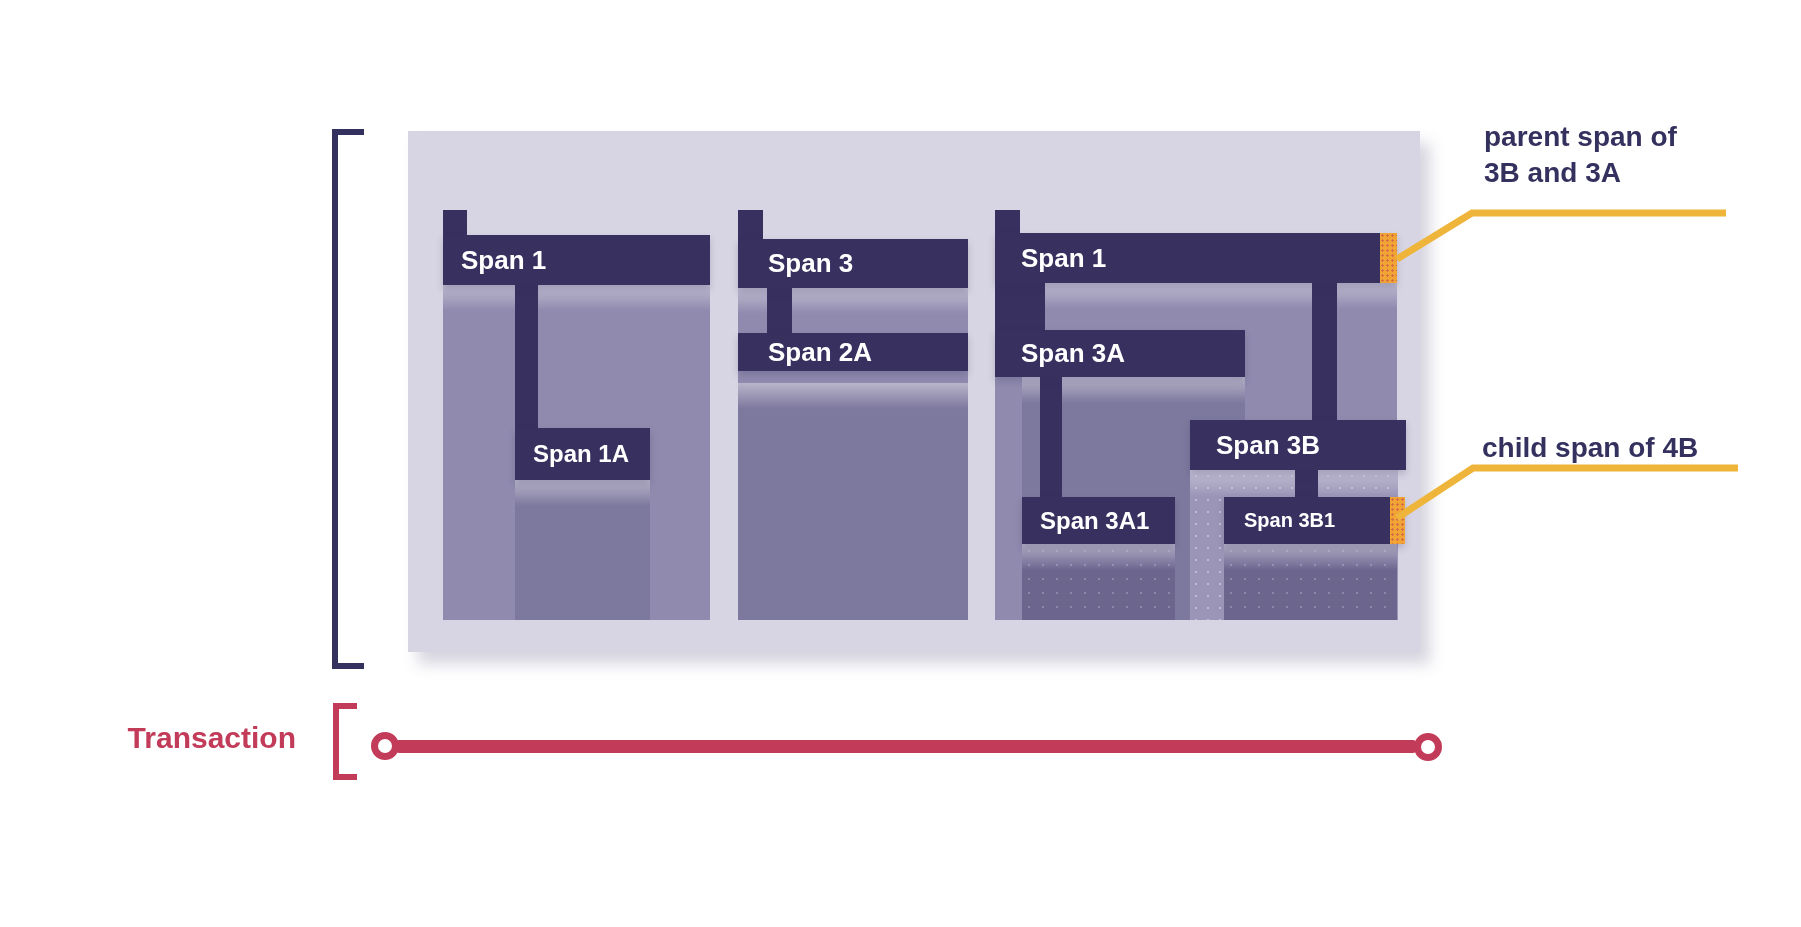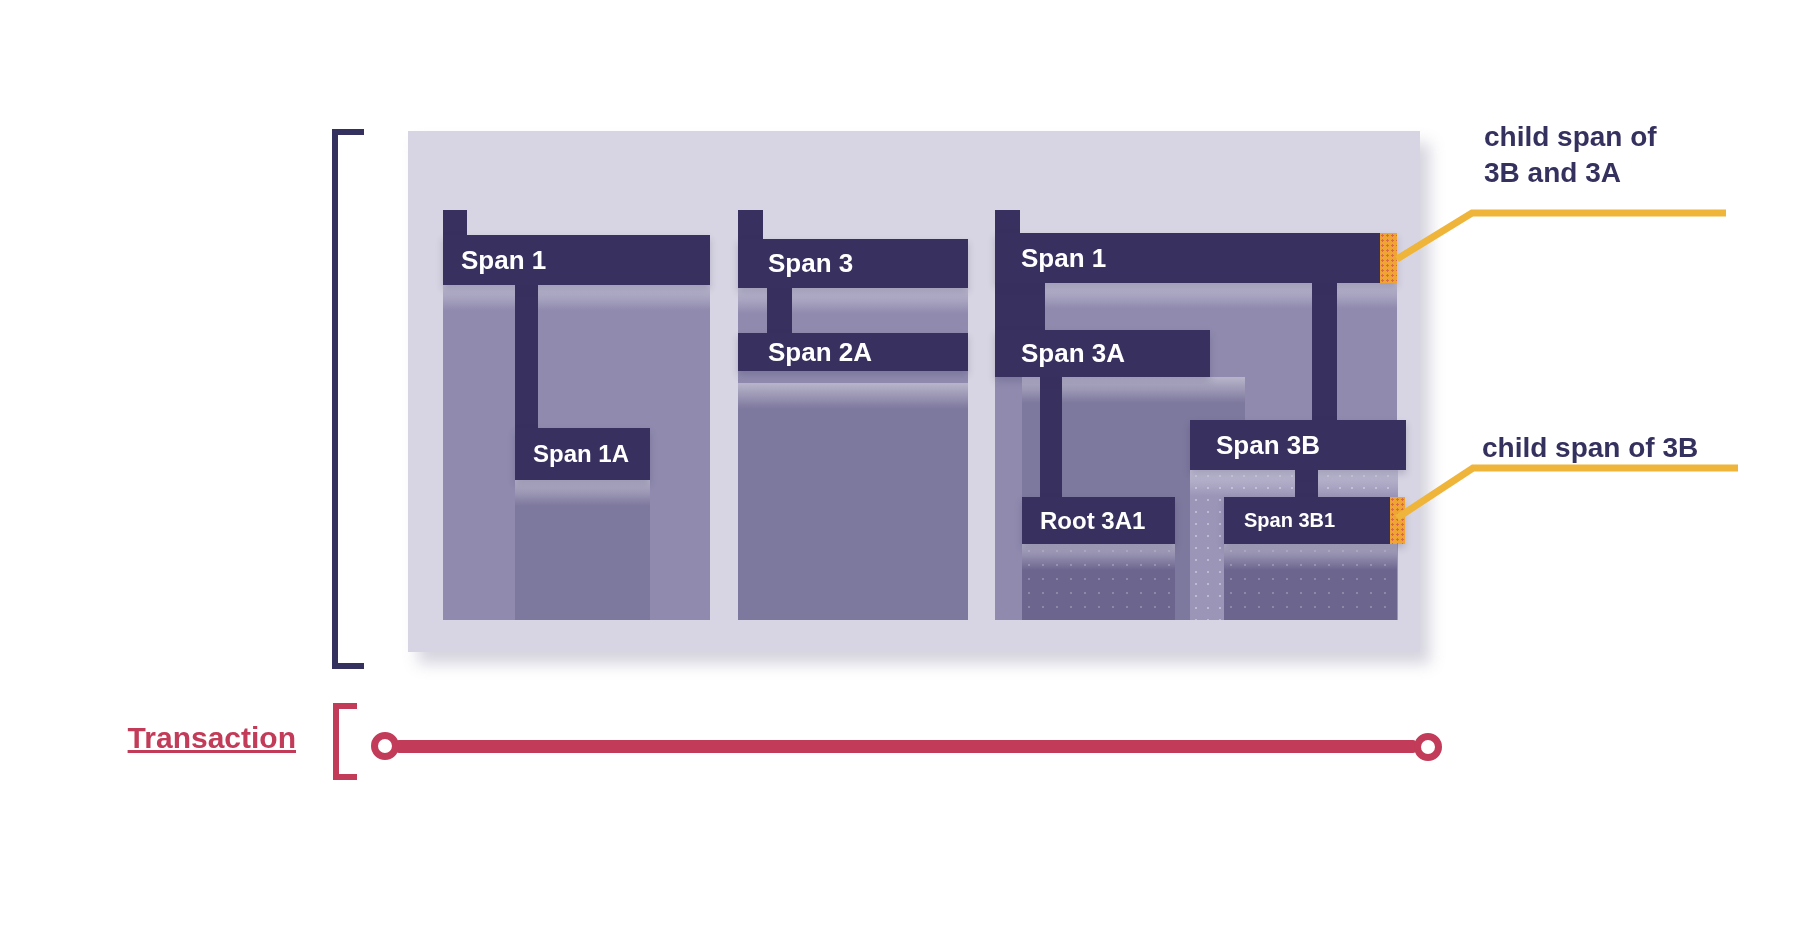--- a/index.html
+++ b/index.html
@@ -4,21 +4,21 @@
 <style>
   html,body{margin:0;padding:0;background:#ffffff;}
   #canvas{
     position:relative;width:1801px;height:927px;background:#ffffff;overflow:hidden;
     font-family:"Liberation Sans","DejaVu Sans",sans-serif;
   }
   .abs{position:absolute;}
 
   
   .side-label{font-weight:800;color:var(--c-navy_text);font-size:30px;text-align:right;}
-  .t-label{color:var(--c-red);text-decoration:underline;}
+  .t-label{color:var(--c-red);}
 
   
   .bracket{border-left:6px solid var(--c-navy_text);border-top:6px solid var(--c-navy_text);border-bottom:6px solid var(--c-navy_text);}
   .bracket.red{border-color:var(--c-red);}
 
   
   #container{
     left:408px;top:131px;width:1012px;height:521px;
     background:var(--c-lavender);
     box-shadow:10px 12px 14px rgba(120,115,150,.30);
@@ -41,21 +41,21 @@
   }
 
   
   #bar-root{left:0;top:0;width:1012px;height:79px;}
   #bar-root .lbl{margin-left:25px;font-size:27px;}
   #bar-s1{left:35px;top:104px;width:267px;height:50px;}  #bar-s1 .lbl{margin-left:18px;}
   #bar-s1a{left:107px;top:297px;width:135px;height:52px;font-size:24px;} #bar-s1a .lbl{margin-left:18px;}
   #bar-s2{left:330px;top:108px;width:230px;height:49px;} #bar-s2 .lbl{margin-left:30px;}
   #bar-s2a{left:330px;top:202px;width:230px;height:38px;} #bar-s2a .lbl{margin-left:30px;}
   #bar-s3{left:587px;top:102px;width:402px;height:50px;} #bar-s3 .lbl{margin-left:26px;}
-  #bar-s3a{left:587px;top:199px;width:215px;height:47px;} #bar-s3a .lbl{margin-left:26px;}
+  #bar-s3a{left:587px;top:199px;width:250px;height:47px;} #bar-s3a .lbl{margin-left:26px;}
   #bar-s3a1{left:614px;top:366px;width:153px;height:47px;font-size:24px;} #bar-s3a1 .lbl{margin-left:18px;}
   #bar-s3b{left:782px;top:289px;width:216px;height:50px;} #bar-s3b .lbl{margin-left:26px;}
   #bar-s3b1{left:816px;top:366px;width:181px;height:47px;font-size:20px;} #bar-s3b1 .lbl{margin-left:20px;}
   #mk-s3{right:0;width:17px;}
   #mk-s3b1{right:0;width:15px;}
 
   #c-r1{left:35px;top:79px;width:24px;height:26px;}
   #c-r2{left:330px;top:79px;width:25px;height:30px;}
   #c-r3{left:587px;top:79px;width:25px;height:24px;}
   #c-1-1a{left:107px;top:154px;width:23px;height:143px;}
@@ -127,41 +127,41 @@
       <span class="lbl">Span 2A</span>
     </div>
     <div id="bar-s3" class="abs bar">
       <span class="lbl">Span 1</span>
       <span id="mk-s3" class="marker"></span>
     </div>
     <div id="bar-s3a" class="abs bar">
       <span class="lbl">Span 3A</span>
     </div>
     <div id="bar-s3a1" class="abs bar">
-      <span class="lbl">Root 3A1</span>
+      <span class="lbl">Span 3A1</span>
     </div>
     <div id="bar-s3b" class="abs bar">
       <span class="lbl">Span 3B</span>
     </div>
     <div id="bar-s3b1" class="abs bar">
       <span class="lbl">Span 3B1</span>
       <span id="mk-s3b1" class="marker"></span>
     </div>
   </div>
 
   <svg class="abs" style="left:0;top:0;" width="1801" height="927">
     <polyline class="callout-line" points="1397,259 1472,213 1726,213"></polyline>
     <polyline class="callout-line" points="1397,518 1473,468 1738,468"></polyline>
   </svg>
 
   <div class="abs annotation" style="left:1484px;top:119px;">
-    <div>child span of</div>
+    <div>parent span of</div>
     <div>3B and 3A</div>
   </div>
-  <div class="abs annotation" style="left:1482px;top:430px;">child span of 3B</div>
+  <div class="abs annotation" style="left:1482px;top:430px;">child span of 4B</div>
 
   <div class="abs side-label t-label" style="left:46px;top:721px;width:250px;">Transaction</div>
   <div class="abs bracket red" style="left:333px;top:703px;width:18px;height:65px;"></div>
   <div id="t-line" class="abs"></div>
   <div class="abs t-dot" style="left:371px;top:732px;"></div>
   <div class="abs t-dot" style="left:1414px;top:733px;"></div>
 
 </div>
 
 </body></html>

